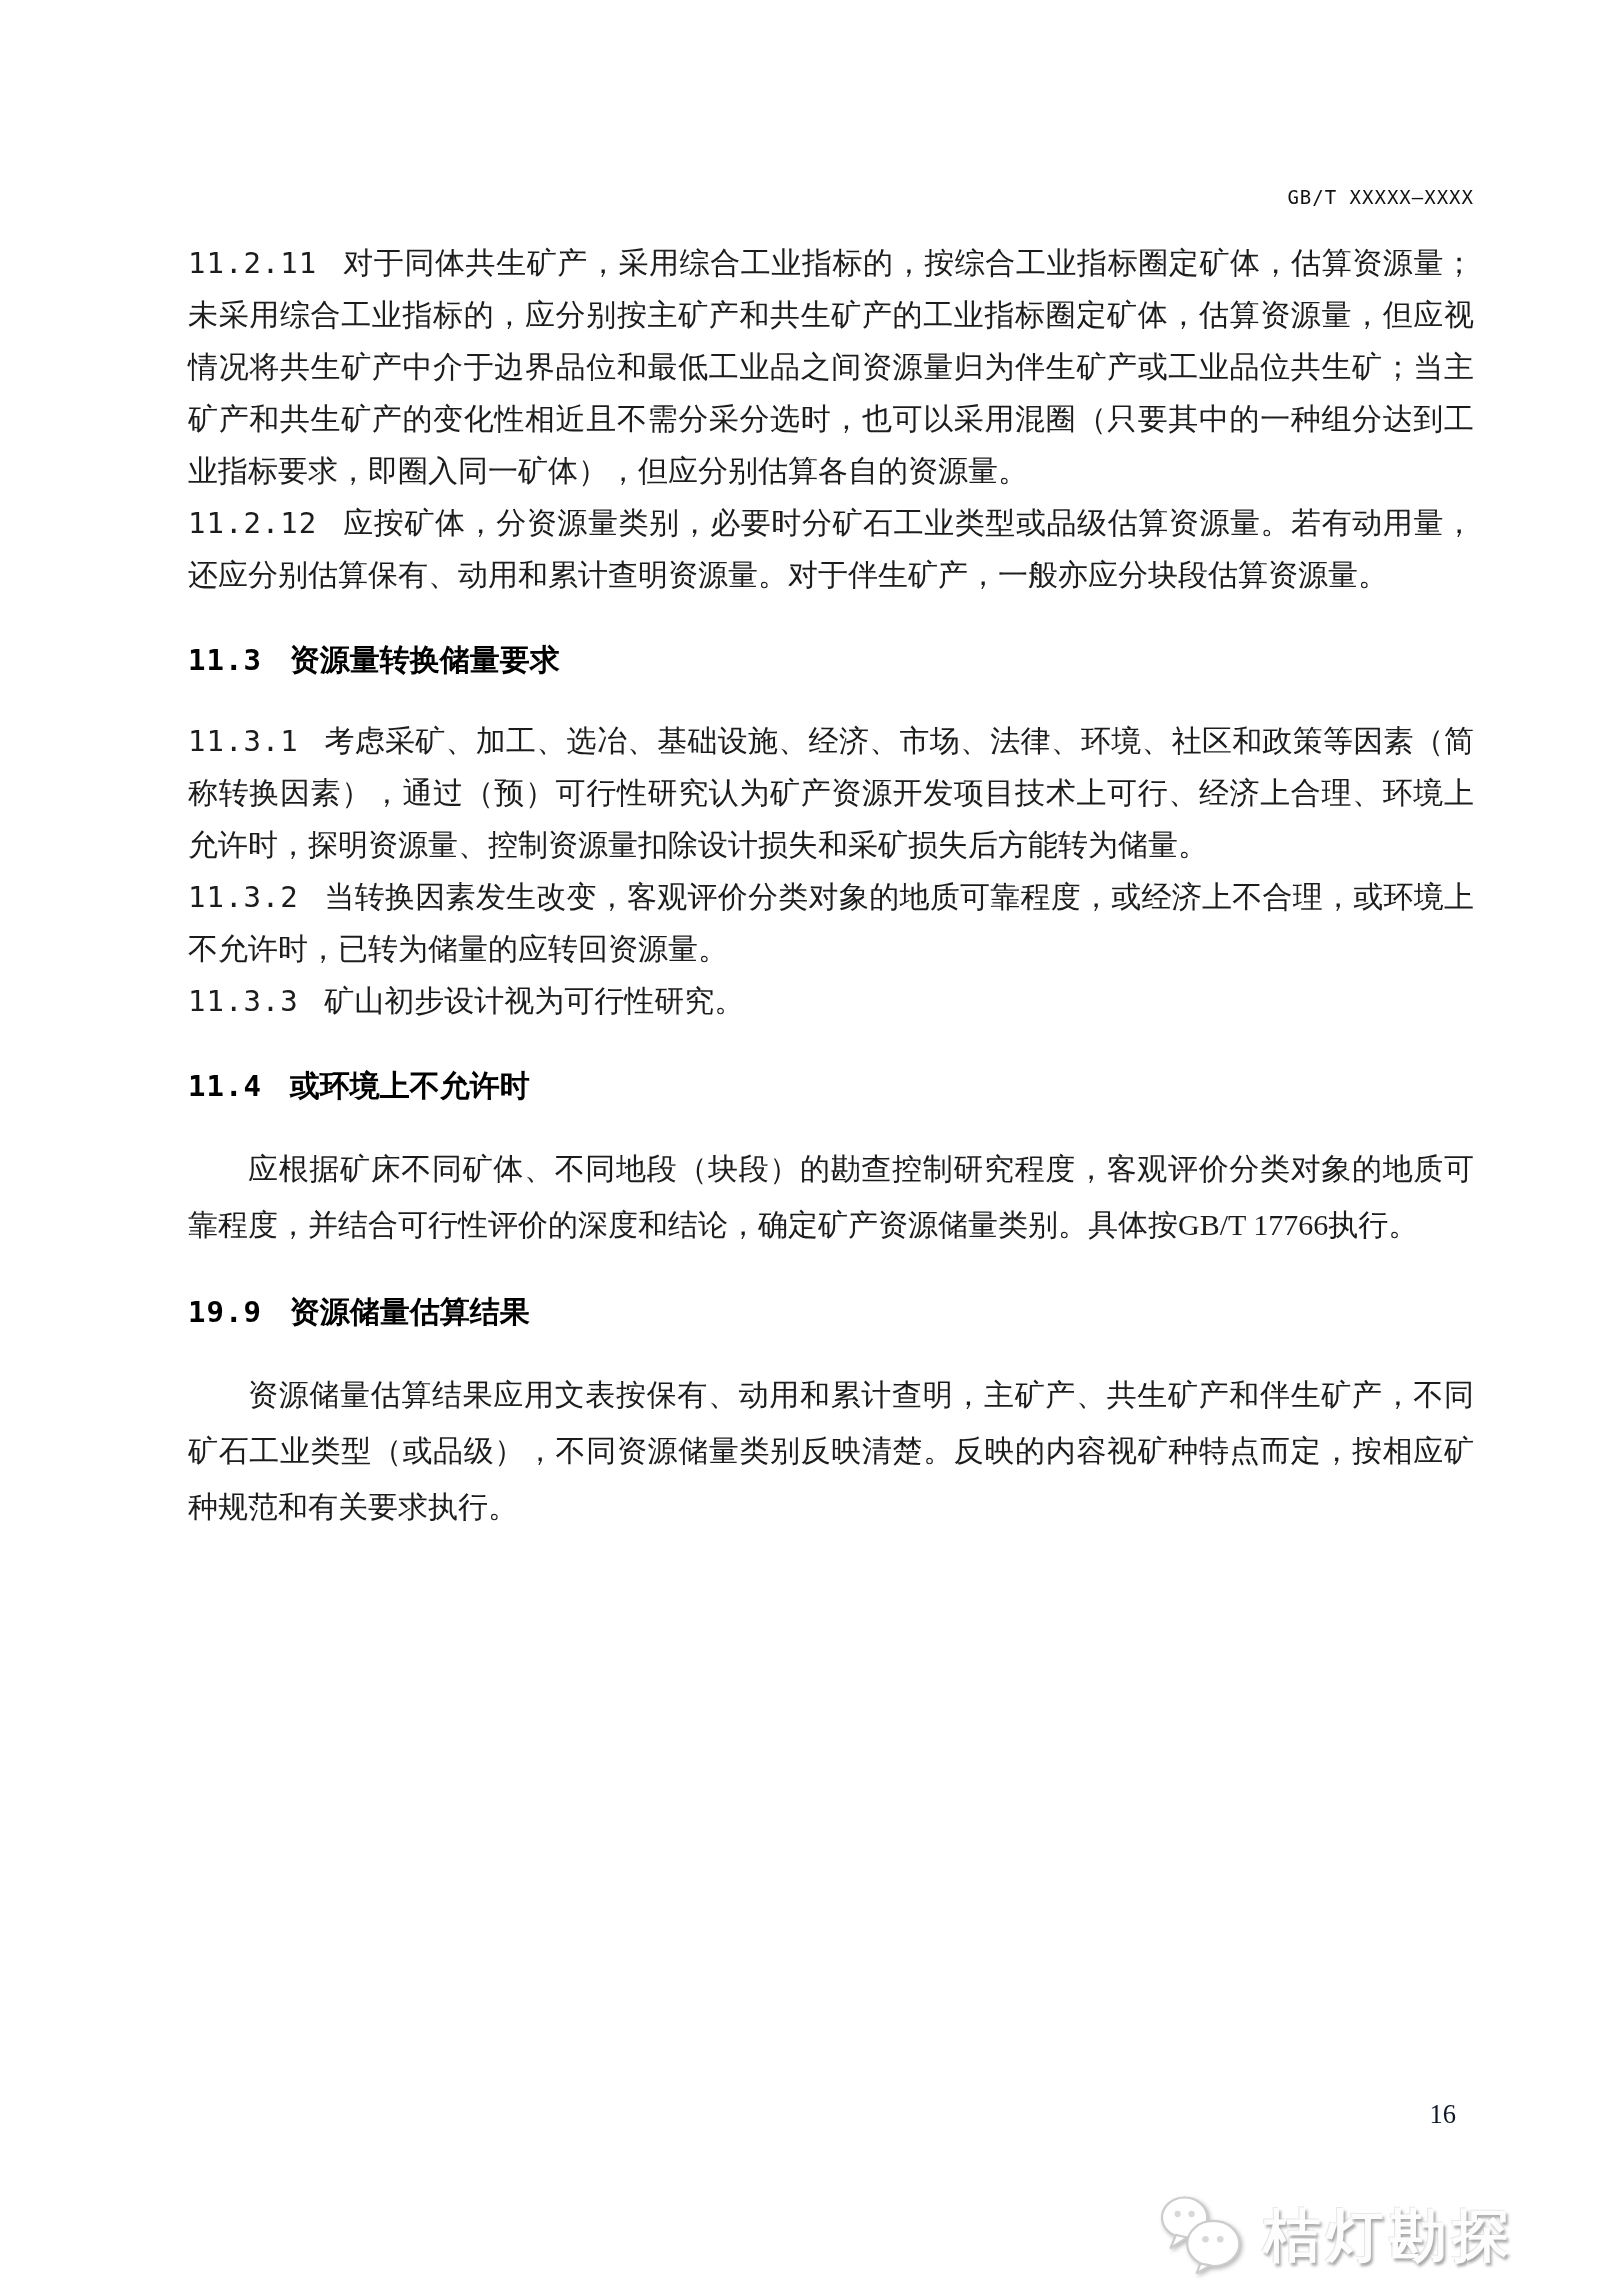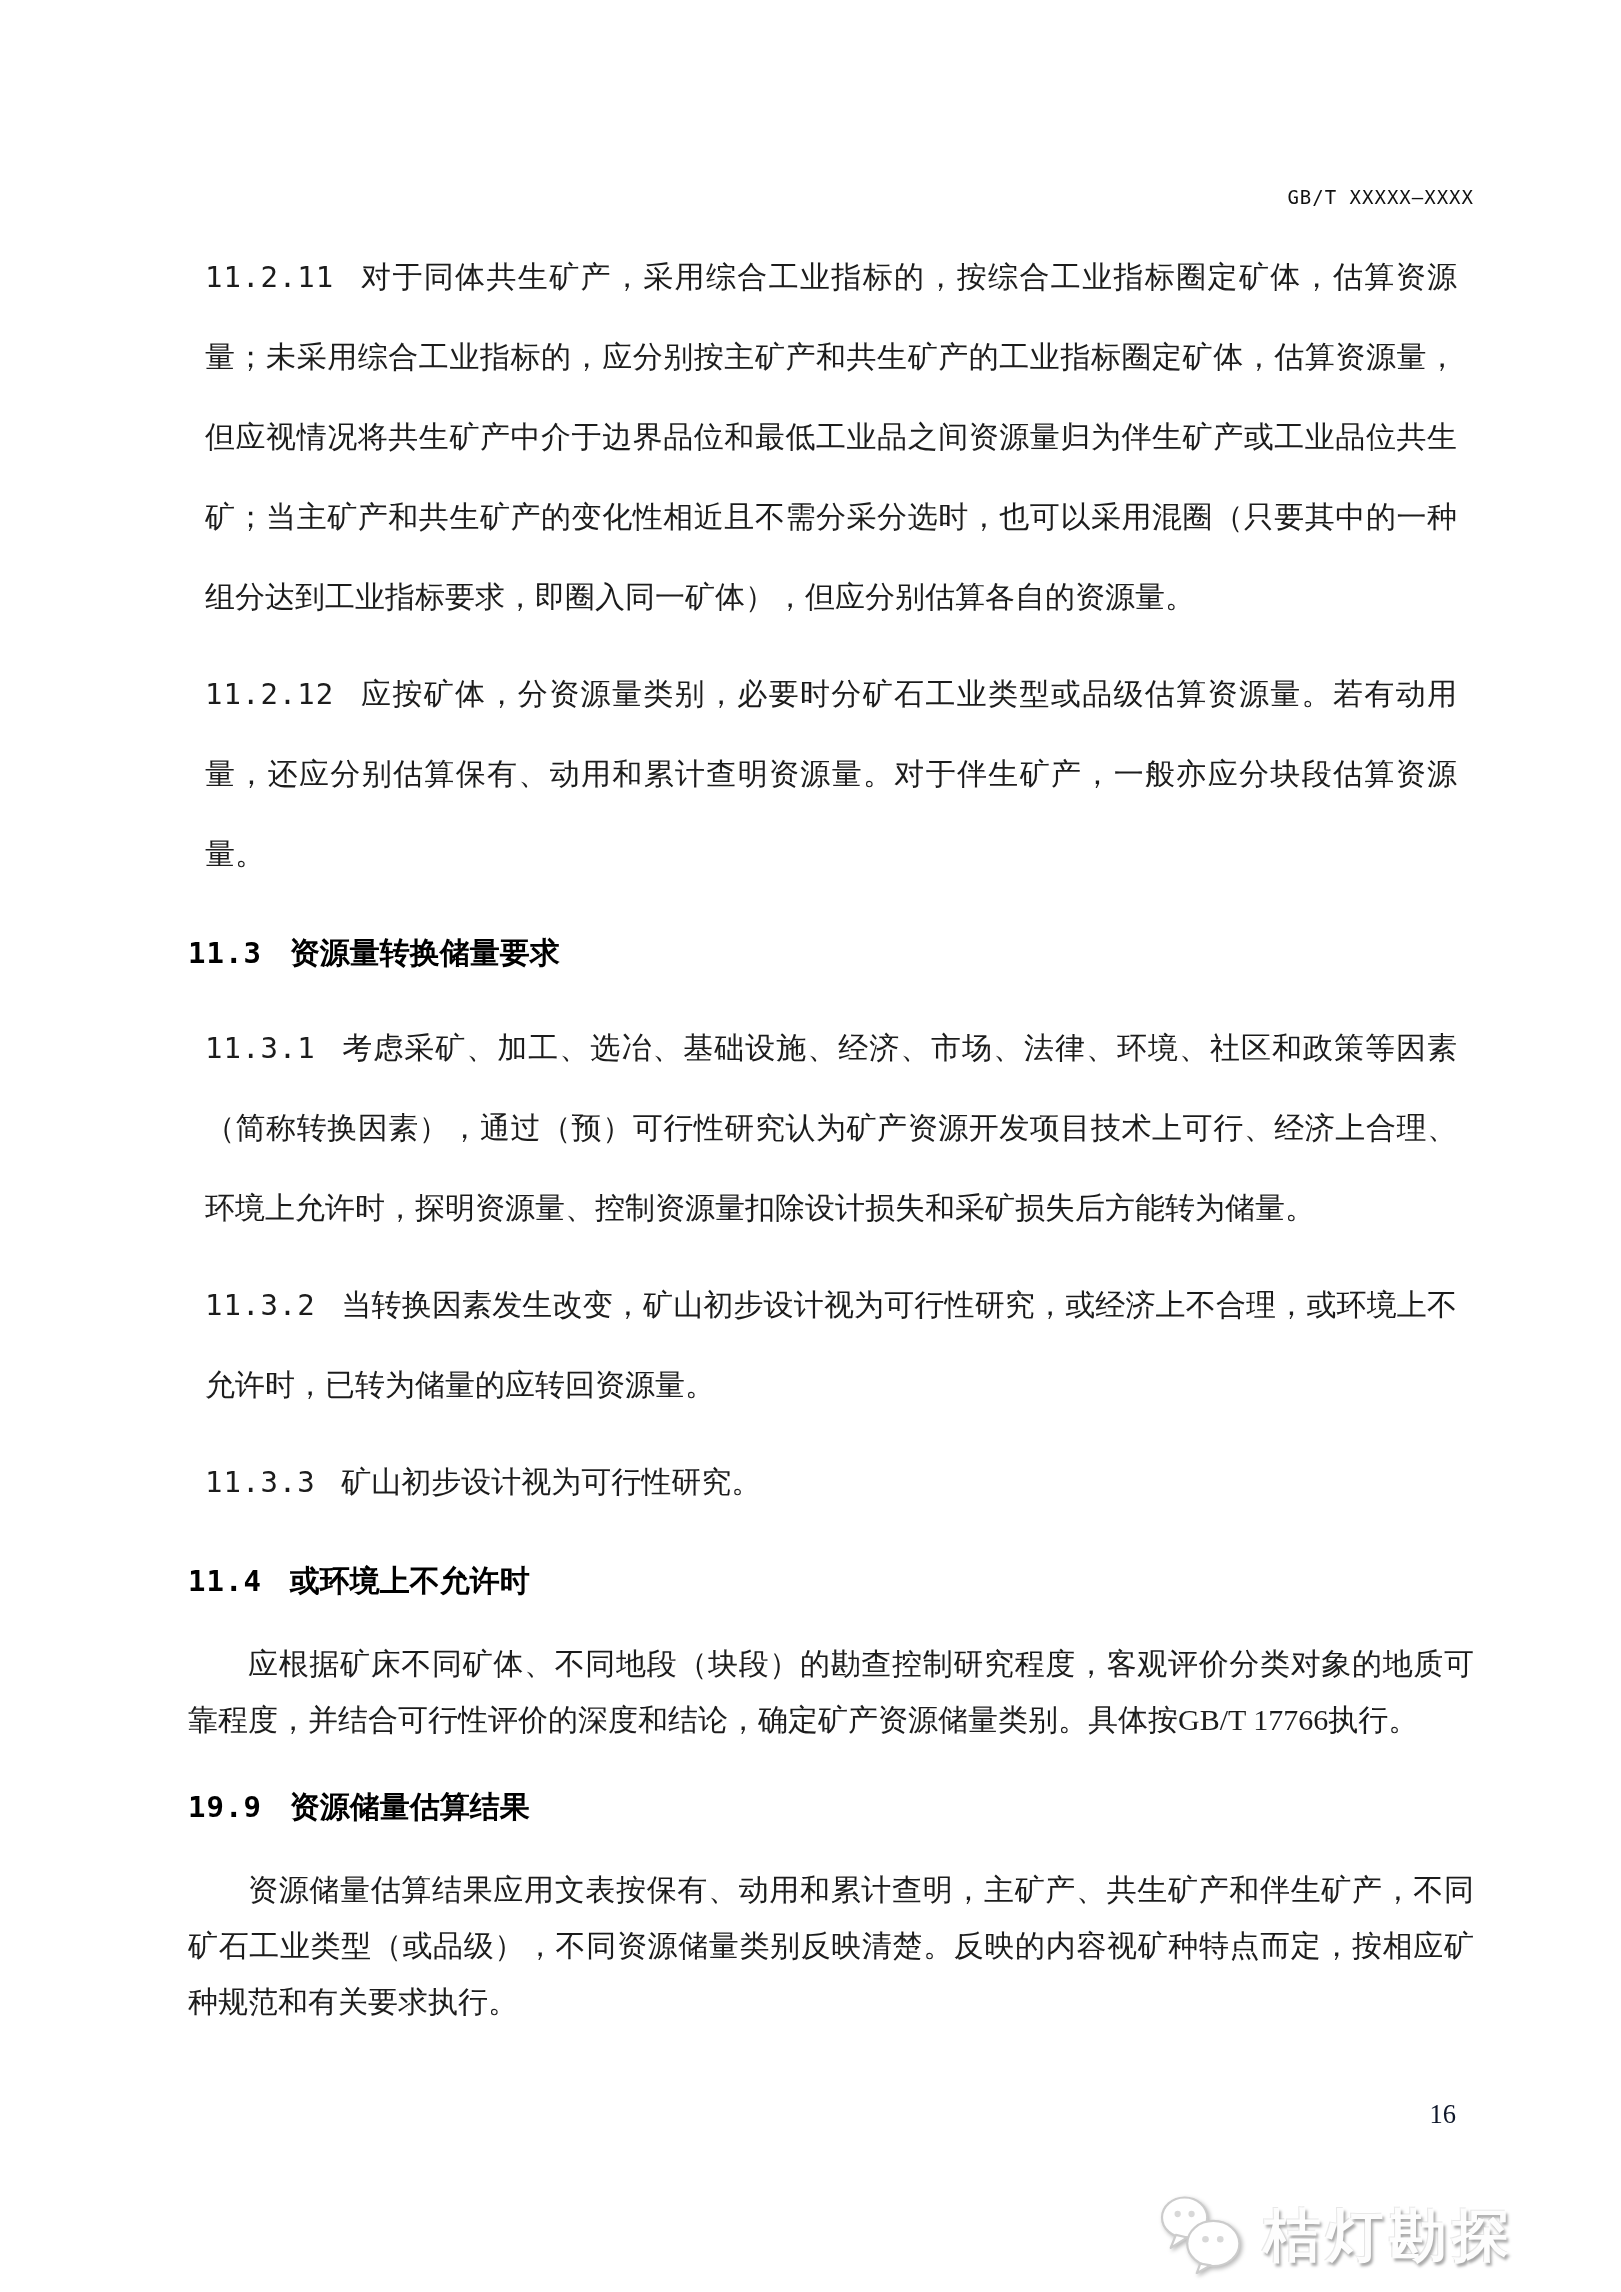--- a/index.html
+++ b/index.html
@@ -22,23 +22,23 @@
     text-align:right;
     font-family:"DejaVu Sans Mono","Liberation Mono",monospace;
     font-size:19px;
     letter-spacing:1px;
     color:#111;
     margin:0 0 29px 0;
     white-space:nowrap;
   }
   .clause{
     font-size:30px;
-    line-height:80px;
+    line-height:52px;
     text-align:justify;
-    margin:17px;
+    margin:0;
   }
   .clause-num{
     font-family:"DejaVu Sans Mono","Liberation Mono",monospace;
     font-size:29px;
     margin-right:25.5px;
     letter-spacing:1px;
   }
   .sec-heading{
     font-family:"DejaVu Sans","Liberation Sans",sans-serif;
     font-weight:bold;
@@ -96,21 +96,21 @@
     <div class="doc-header">GB/T XXXXX—XXXX</div>
 
     <p class="clause"><span class="clause-num">11.2.11</span><span>对于同体共生矿产，采用综合工业指标的，按综合工业指标圈定矿体，估算资源量；未采用综合工业指标的，应分别按主矿产和共生矿产的工业指标圈定矿体，估算资源量，但应视情况将共生矿产中介于边界品位和最低工业品之间资源量归为伴生矿产或工业品位共生矿；当主矿产和共生矿产的变化性相近且不需分采分选时，也可以采用混圈（只要其中的一种组分达到工业指标要求，即圈入同一矿体），但应分别估算各自的资源量。</span></p>
 
     <p class="clause"><span class="clause-num">11.2.12</span><span>应按矿体，分资源量类别，必要时分矿石工业类型或品级估算资源量。若有动用量，还应分别估算保有、动用和累计查明资源量。对于伴生矿产，一般亦应分块段估算资源量。</span></p>
 
     <h3 class="sec-heading"><span class="clause-num">11.3</span><span>资源量转换储量要求</span></h3>
 
     <p class="clause"><span class="clause-num">11.3.1</span><span>考虑采矿、加工、选冶、基础设施、经济、市场、法律、环境、社区和政策等因素（简称转换因素），通过（预）可行性研究认为矿产资源开发项目技术上可行、经济上合理、环境上允许时，探明资源量、控制资源量扣除设计损失和采矿损失后方能转为储量。</span></p>
 
-    <p class="clause"><span class="clause-num">11.3.2</span><span>当转换因素发生改变，矿山初步设计视为可行性研究，或经济上不合理，或环境上不允许时，已转为储量的应转回资源量。</span></p>
+    <p class="clause"><span class="clause-num">11.3.2</span><span>当转换因素发生改变，客观评价分类对象的地质可靠程度，或经济上不合理，或环境上不允许时，已转为储量的应转回资源量。</span></p>
 
     <p class="clause"><span class="clause-num">11.3.3</span><span>矿山初步设计视为可行性研究。</span></p>
 
     <h3 class="sec-heading"><span class="clause-num">11.4</span><span>或环境上不允许时</span></h3>
 
     <p class="body-para">应根据矿床不同矿体、不同地段（块段）的勘查控制研究程度，客观评价分类对象的地质可靠程度，并结合可行性评价的深度和结论，确定矿产资源储量类别。具体按GB/T 17766执行。</p>
 
     <h3 class="sec-heading"><span class="clause-num">19.9</span><span>资源储量估算结果</span></h3>
 
     <p class="body-para">资源储量估算结果应用文表按保有、动用和累计查明，主矿产、共生矿产和伴生矿产，不同矿石工业类型（或品级），不同资源储量类别反映清楚。反映的内容视矿种特点而定，按相应矿种规范和有关要求执行。</p>

